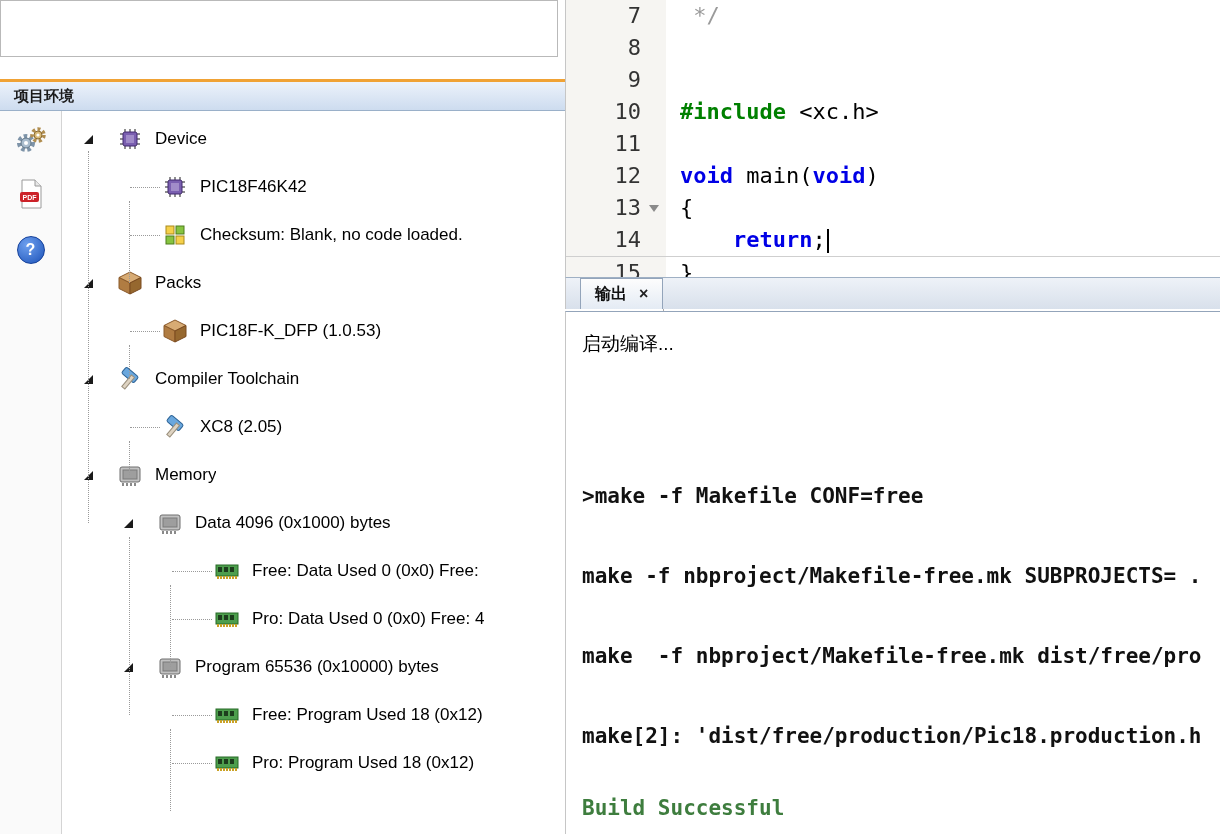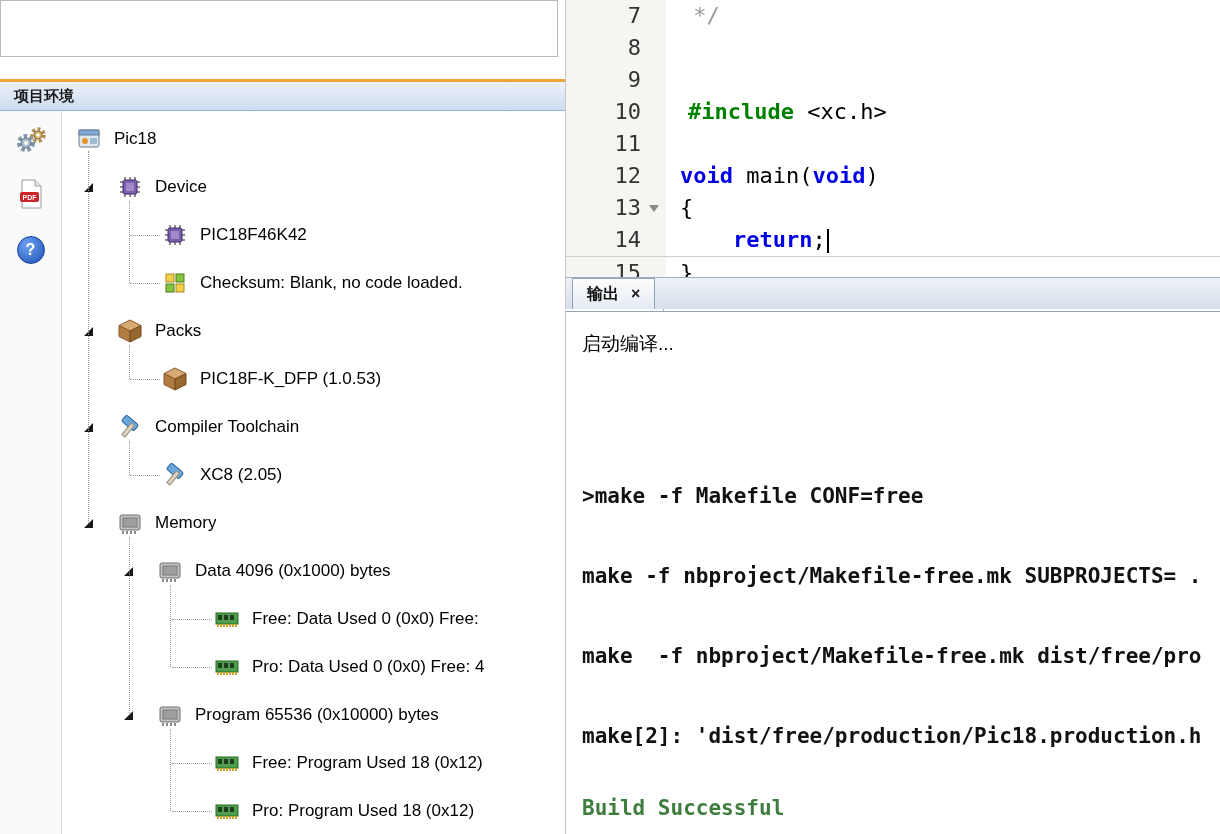--- a/index.html
+++ b/index.html
@@ -65,30 +65,30 @@
   .ed-line.cur{border-bottom:1px solid #cfcfcf;}
   .gutter{
     width:100px;flex:none;background:#f6f5f2;color:#333;
     display:flex;justify-content:flex-end;box-sizing:border-box;
   }
   .lnum{text-align:right;}
   .foldcol{width:25px;flex:none;display:flex;align-items:center;justify-content:center;}
   .fold-tri{width:0;height:0;border-left:5px solid transparent;border-right:5px solid transparent;border-top:7px solid #8a8a8a;}
   .code{white-space:pre;padding-left:14px;}
   .kw{color:#0000e6;font-weight:bold;}
-  .dir{color:#008000;font-weight:bold;margin-left:8px;}
+  .dir{color:#008000;font-weight:bold;}
   .cm{color:#9a9a9a;}
   .pl{color:#000;}
   .caret{display:inline-block;width:2px;height:24px;background:#000;vertical-align:middle;margin-left:1px;}
   
   .output-tabbar{
     position:absolute;left:565px;top:277px;width:655px;height:32px;box-sizing:border-box;
     background:linear-gradient(#eef2f8,#d8e0eb);
     border-top:1px solid #9fb0c4;border-left:1px solid #c6c6c6;
-    display:flex;align-items:center;padding-left:6px;
+    display:flex;align-items:center;padding-left:14px;
   }
   .output-tab{
     height:30px;display:flex;align-items:center;gap:12px;padding:0 14px;
     background:linear-gradient(#fdfdfd,#e4ebf4);
     border:1px solid #93a4ba;border-bottom:none;
     font-weight:bold;font-size:16px;color:#111;cursor:pointer;
   }
   .tab-close{font-weight:bold;font-size:16px;color:#222;cursor:pointer;line-height:1;}
   .output{
     position:absolute;left:565px;top:311px;width:655px;height:523px;box-sizing:border-box;
@@ -145,31 +145,20 @@
     <div class="tree">
 
       <div class="tree-vline" style="left:26px;top:40px;height:372px;"></div>
       <div class="tree-vline" style="left:67px;top:90px;height:82px;"></div>
       <div class="tree-vline" style="left:67px;top:234px;height:34px;"></div>
       <div class="tree-vline" style="left:67px;top:330px;height:34px;"></div>
       <div class="tree-vline" style="left:67px;top:426px;height:178px;"></div>
       <div class="tree-vline" style="left:108px;top:474px;height:82px;"></div>
       <div class="tree-vline" style="left:108px;top:618px;height:82px;"></div>
 
-      <div class="tree-row lvl0">
-        <span class="ticon">
-            <svg width="26" height="26" viewBox="0 0 26 26">
-              <rect x="3" y="4" width="20" height="17" rx="2" fill="#dfe7ef" stroke="#6b7c90"></rect>
-              <rect x="3" y="4" width="20" height="5" fill="#7da7d9" stroke="#6b7c90"></rect>
-              <circle cx="9" cy="15" r="3" fill="#e8922f"></circle>
-              <rect x="14" y="12" width="7" height="6" fill="#9fb8d4"></rect>
-            </svg>
-          </span>
-        <span class="tlabel">Pic18</span>
-      </div>
 
       <div class="tree-row lvl1">
 
         <span class="tri"></span>
         <span class="ticon">
             <svg width="26" height="26" viewBox="0 0 26 26">
               <path d="M3 8h3M3 13h3M3 18h3M20 8h3M20 13h3M20 18h3M8 3v3M13 3v3M18 3v3M8 20v3M13 20v3M18 20v3" stroke="#8f8f8f" stroke-width="2"></path>
               <rect x="6" y="6" width="14" height="14" rx="2" fill="#7a5fb0" stroke="#41286e"></rect>
               <rect x="9" y="9" width="8" height="8" fill="#a18cc9"></rect>
             </svg>

